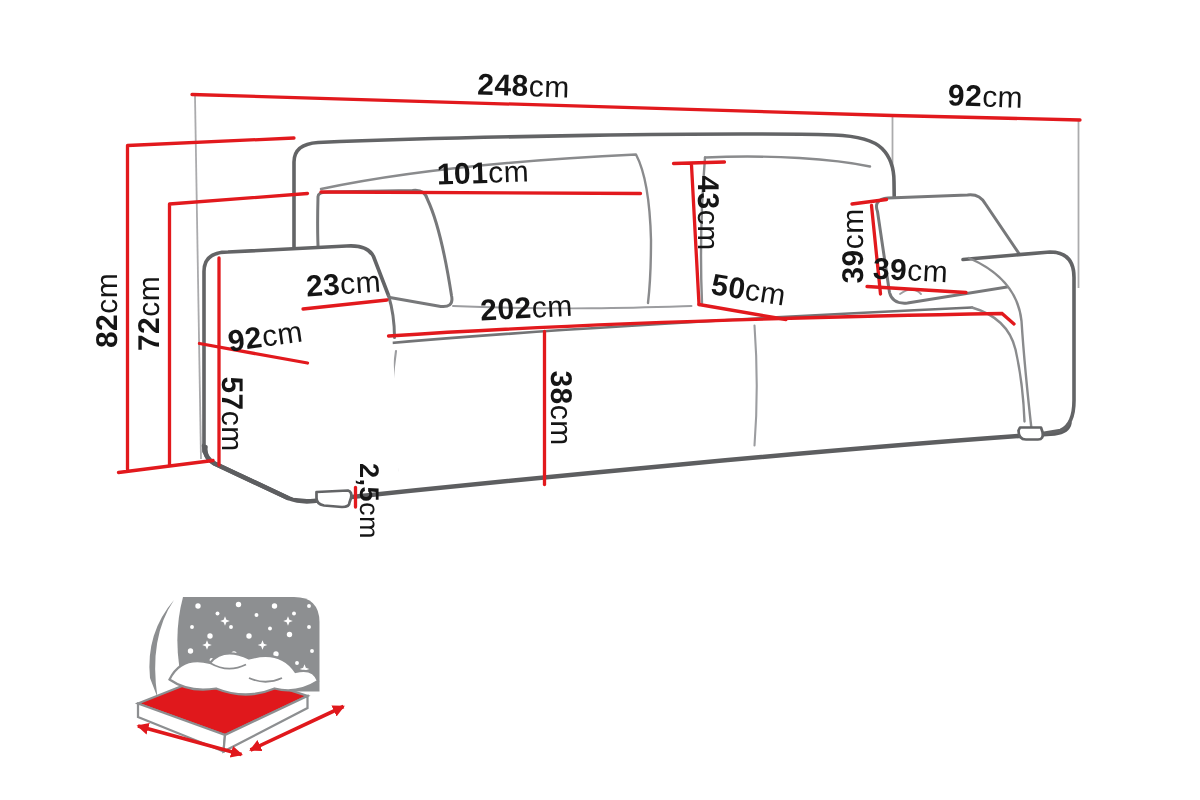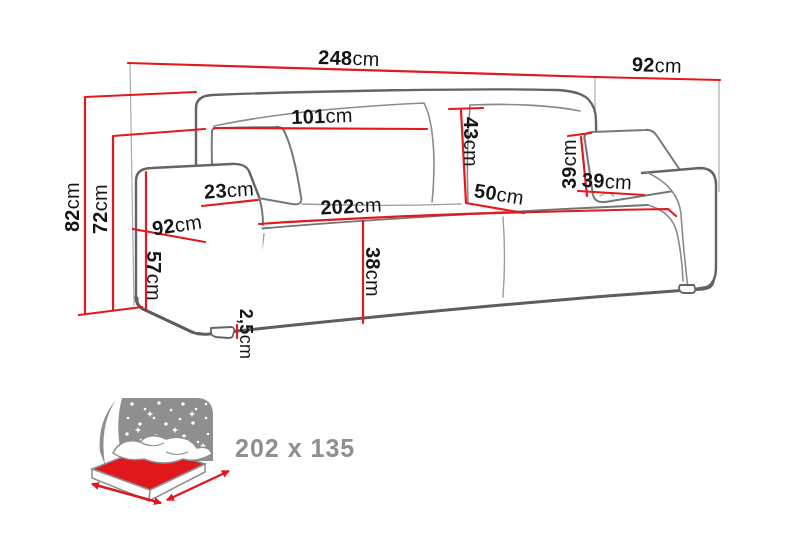--- a/index.html
+++ b/index.html
@@ -165,14 +165,13 @@
   <div class="label l-39v"><span class="v">39</span><span class="u">cm</span></div>
   <div class="label l-39h"><span class="v">39</span><span class="u">cm</span></div>
   <div class="label l-92a"><span class="v">92</span><span class="u">cm</span></div>
   <div class="label l-202"><span class="v">202</span><span class="u">cm</span></div>
   <div class="label l-82"><span class="v">82</span><span class="u">cm</span></div>
   <div class="label l-72"><span class="v">72</span><span class="u">cm</span></div>
   <div class="label l-57"><span class="v">57</span><span class="u">cm</span></div>
   <div class="label l-38"><span class="v">38</span><span class="u">cm</span></div>
   <div class="label l-25"><span class="v">2,5</span><span class="u">cm</span></div>
 
-  <div class="label l-bed"><span>202 x 135</span></div>
 </div>
 
 </body></html>

